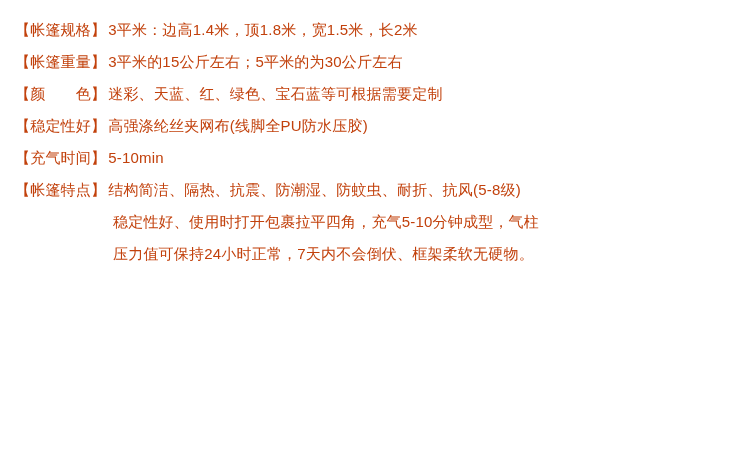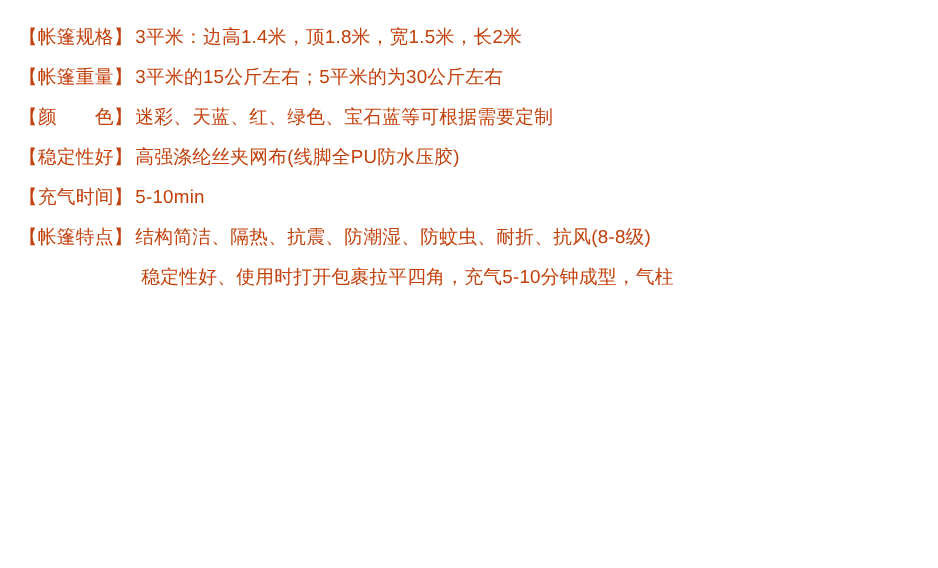--- a/index.html
+++ b/index.html
@@ -55,21 +55,24 @@
     <span class="spec-label">【稳定性好】</span><span class="spec-text">高强涤纶丝夹网布(线脚全PU防水压胶)</span>
   </div>
 
 
 
   <div class="spec-line">
     <span class="spec-label">【充气时间】</span><span class="spec-text">5-10min</span>
   </div>
 
   <div class="spec-line">
-    <span class="spec-label">【帐篷特点】</span><span class="spec-text">结构简洁、隔热、抗震、防潮湿、防蚊虫、耐折、抗风(8-8级)</span>
+    <span class="spec-label">【帐篷特点】</span><span class="spec-text">结构简洁、隔热、抗震、防潮湿、防蚊虫、耐折、抗风(5-8级)</span>
   </div>
 
   <div class="spec-line indent">
     <span class="spec-text">稳定性好、使用时打开包裹拉平四角，充气5-10分钟成型，气柱</span>
   </div>
 
+  <div class="spec-line indent">
+    <span class="spec-text">压力值可保持24小时正常，7天内不会倒伏、框架柔软无硬物。</span>
+  </div>
 
 </div>
 
 </body></html>

